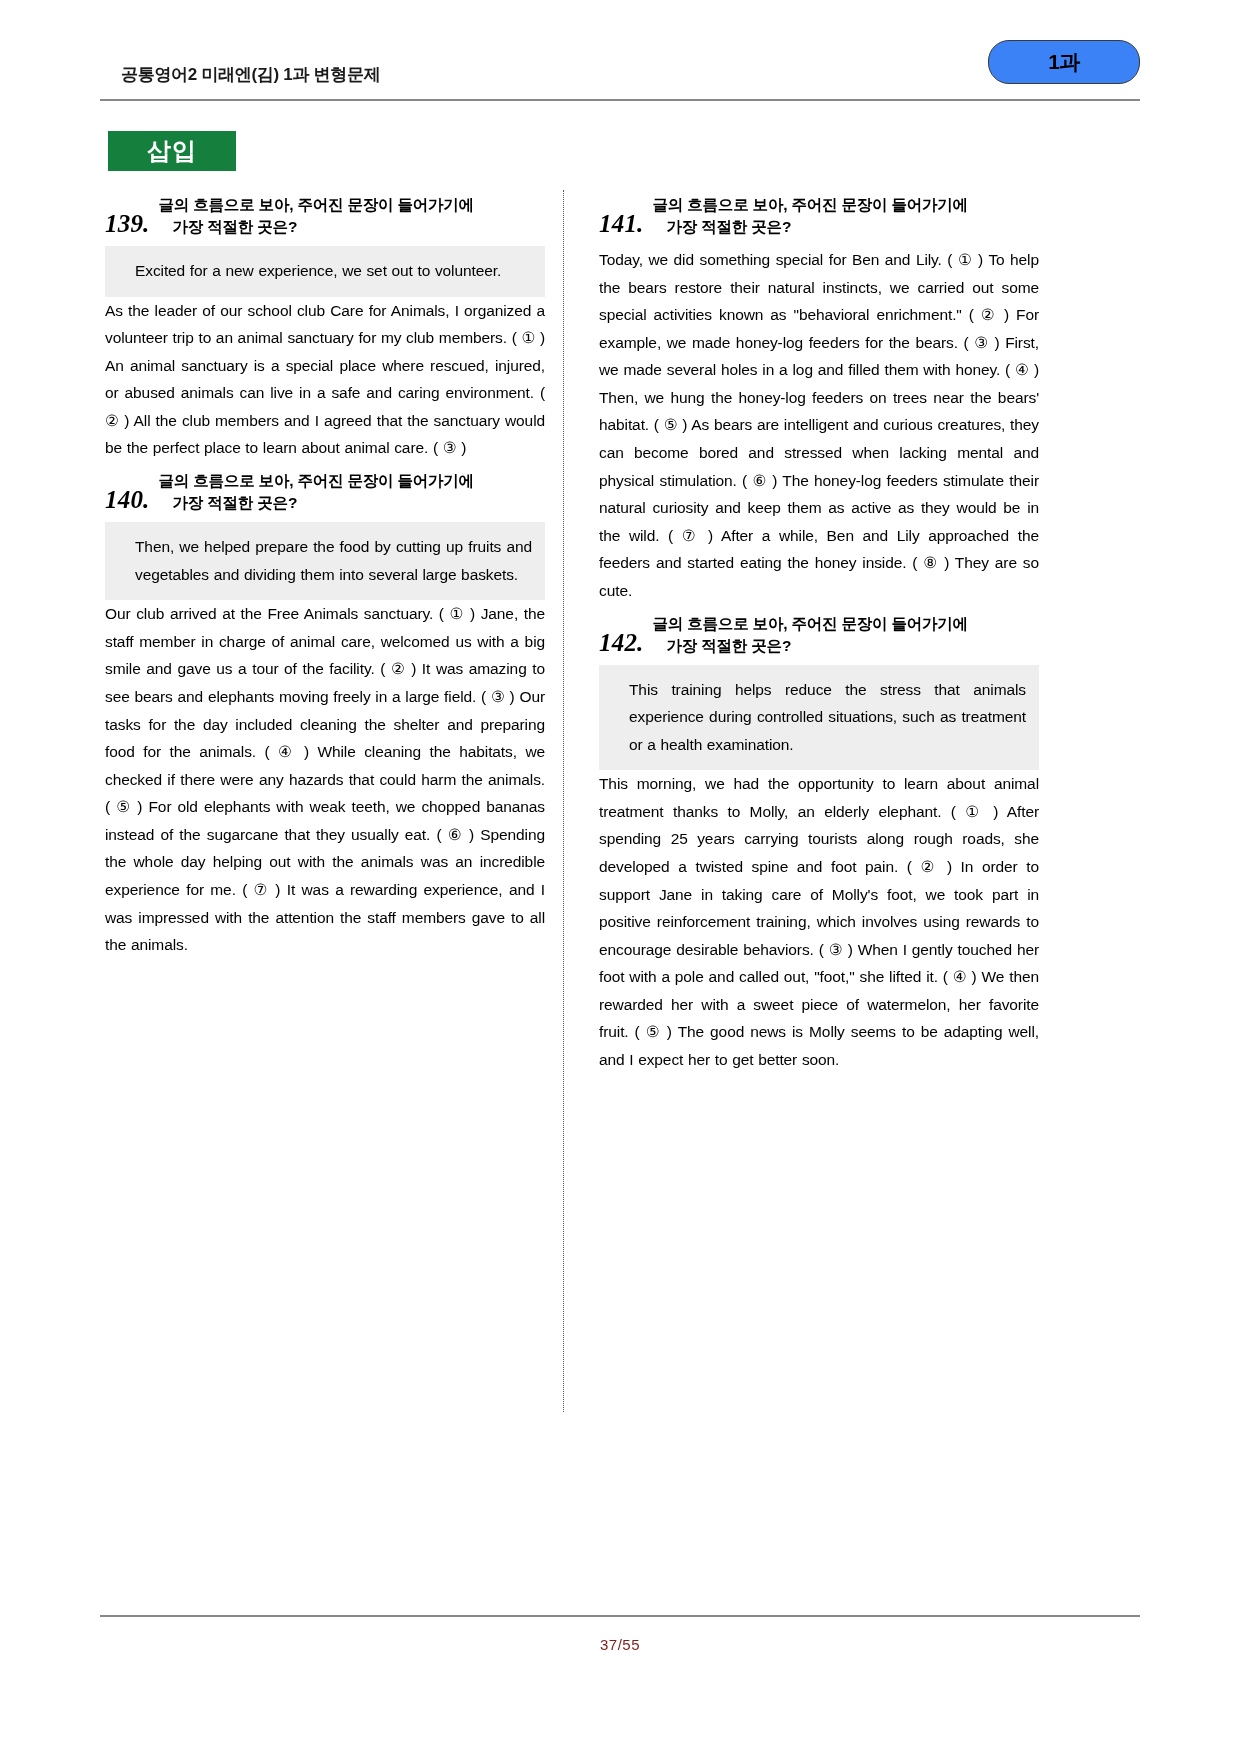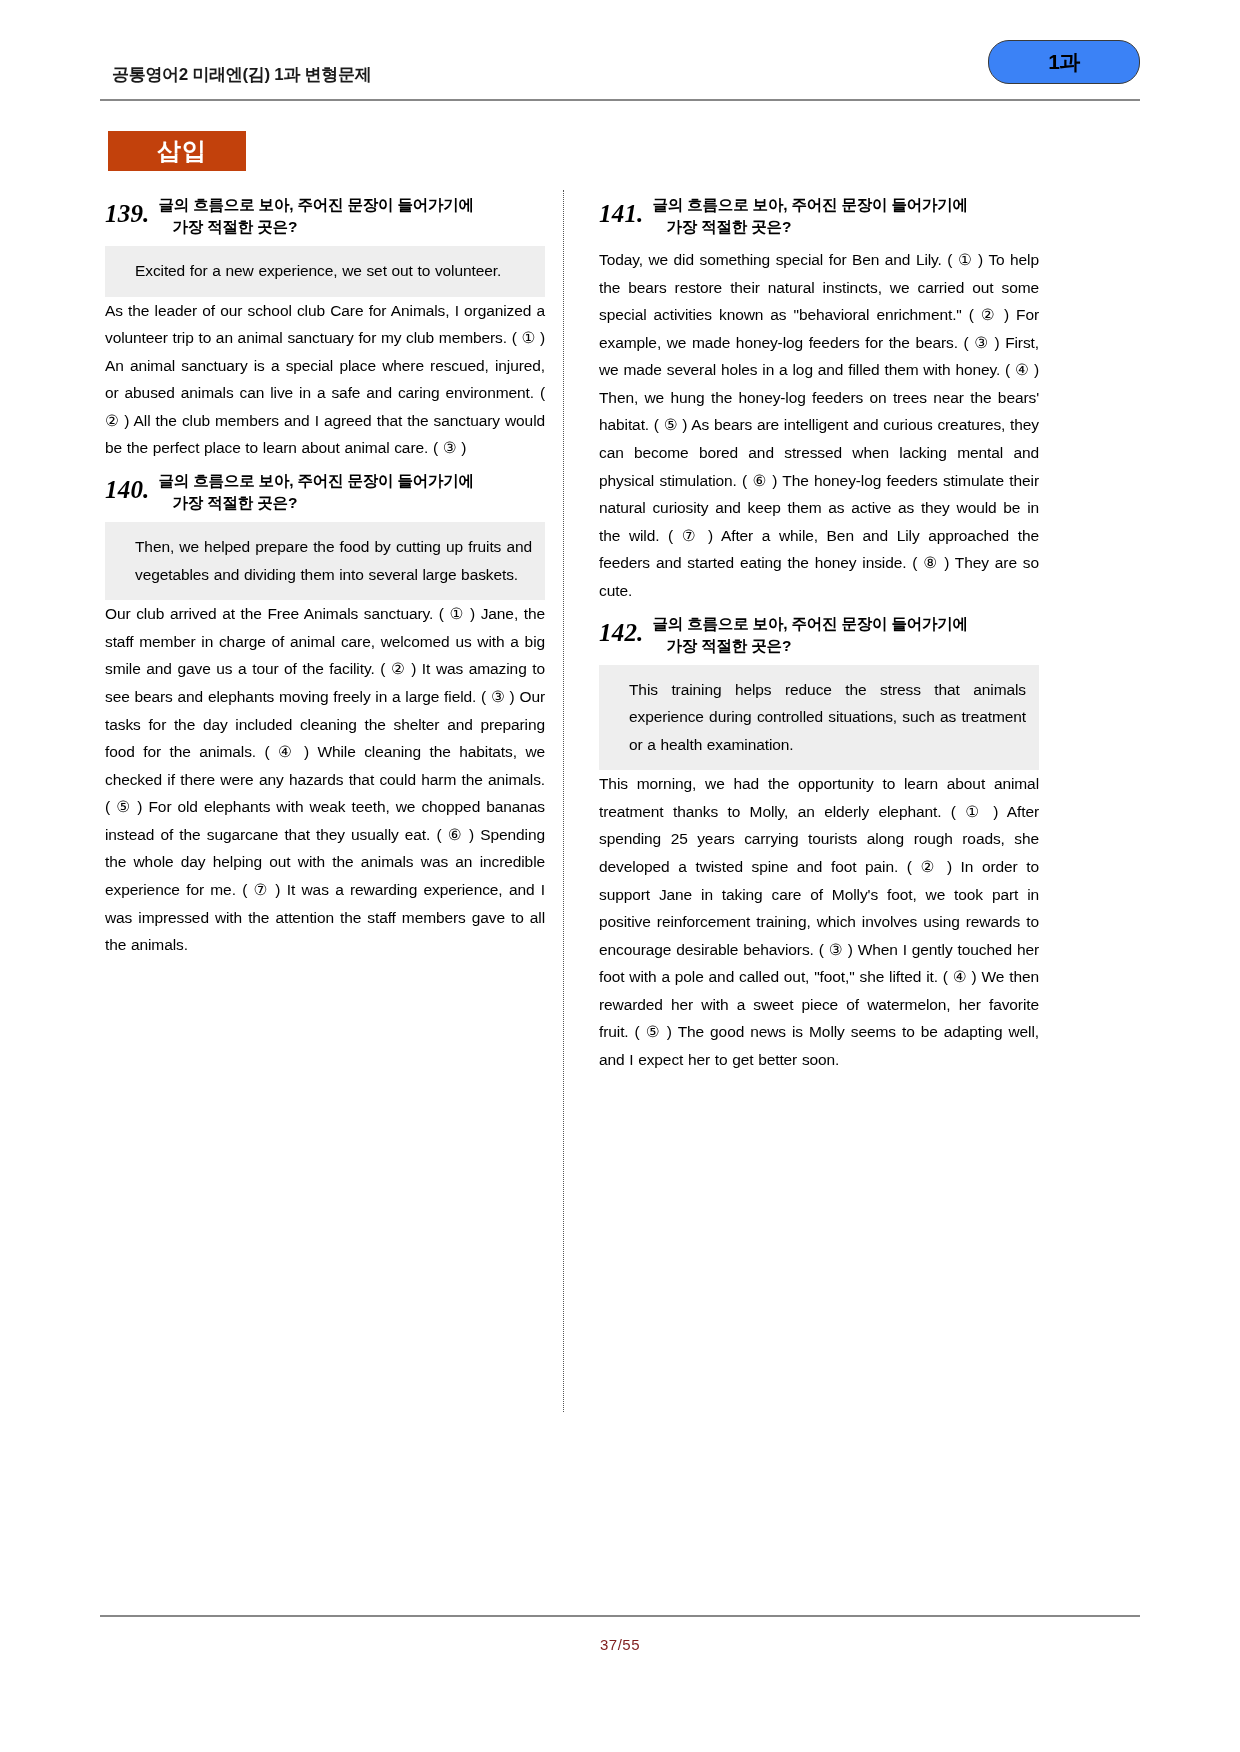--- a/index.html
+++ b/index.html
@@ -29,21 +29,21 @@
     margin: 0 100px 0 105px;
     padding-top: 48px;
     height: 58px;
   }
   .header-title {
     font-size: 17px;
     font-weight: bold;
     letter-spacing: -0.3px;
     color: #1a1a1a;
     position: absolute;
-    left: 7px;
+    left: 16px;
     top: 63px;
   }
   .lesson-badge {
     position: absolute;
     right: 0;
     top: 40px;
     width: 150px;
     height: 42px;
     border: 1.6px solid #3a3a3a;
     border-radius: 21px;
@@ -64,25 +64,24 @@
     background: #888888;
   }
 
   
   .section-banner {
     position: absolute;
     left: 108px;
     top: 131px;
     width: 128px;
     height: 40px;
-    background: #c2410c;
+    background: #15803d;
     display: flex;
     align-items: center;
     justify-content: center;
-    padding-left: 10px;
   }
   .section-banner span {
     color: #ffffff;
     font-size: 24px;
     font-weight: bold;
     letter-spacing: 1px;
   }
 
   
   .columns {
@@ -104,21 +103,21 @@
     border-left: 1.4px dotted #555555;
     height: 1222px;
     margin-left: 18px;
     align-self: flex-start;
   }
 
   
   .qblock { margin-bottom: 4px; }
   .qhead {
     display: flex;
-    align-items: center;
+    align-items: flex-end;
     margin-bottom: 8px;
   }
   .qnum {
     font-family: "Liberation Serif", serif;
     font-style: italic;
     font-weight: bold;
     font-size: 25px;
     line-height: 1.12;
     margin-right: 9px;
     white-space: nowrap;

